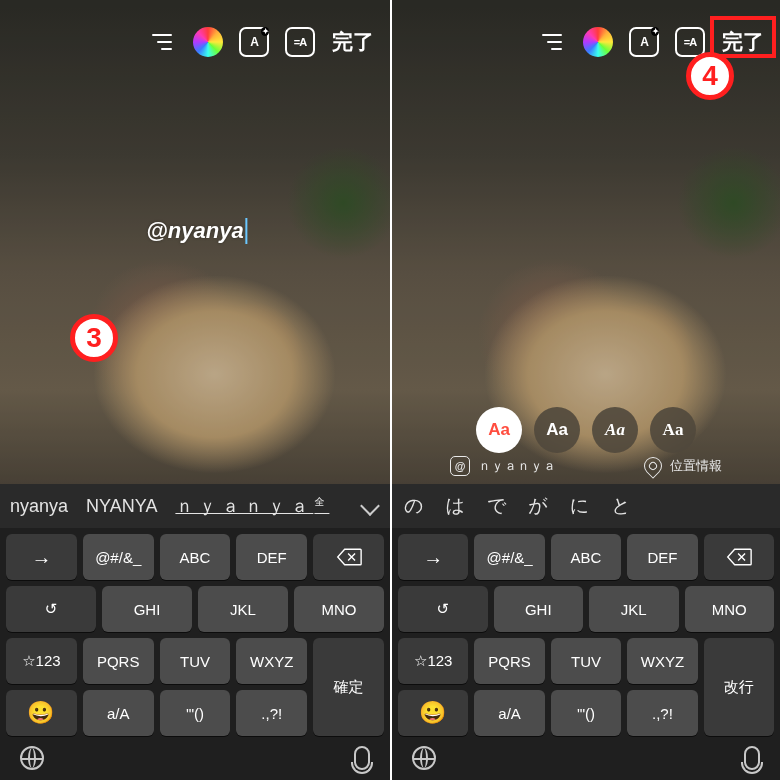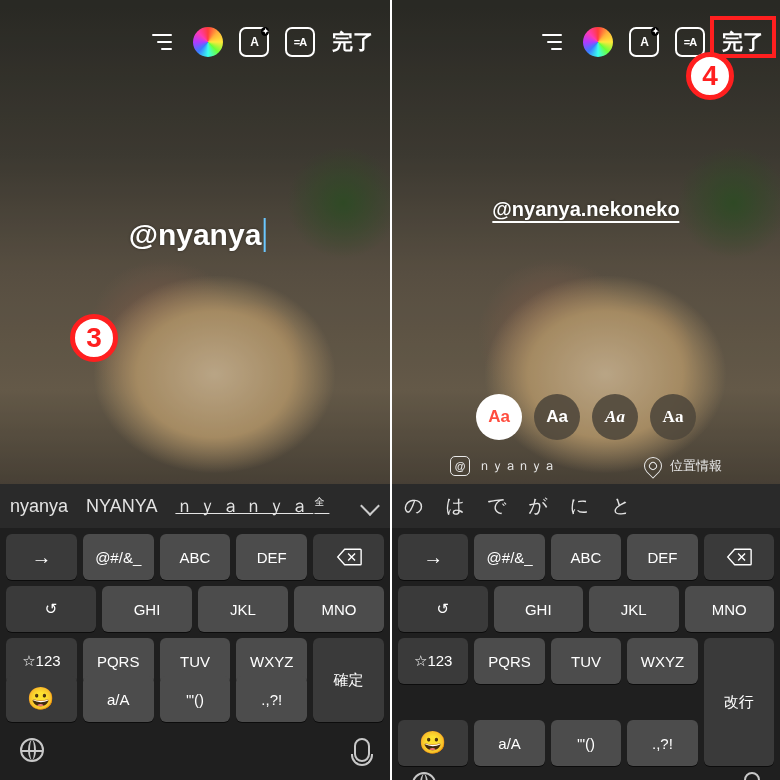--- a/index.html
+++ b/index.html
@@ -67,21 +67,21 @@
     color:#fff;font-size:21px;font-weight:600;padding:4px 2px;
   }
 
   
   .mention-text{
     position:absolute; left:50%; transform:translateX(-50%);
     color:#fff; font-weight:600;
     text-shadow:0 0 3px rgba(0,0,0,.4);
     z-index:15;
   }
-  .mention-left{ top:218px; font-size:30px; border-bottom: none;}
+  .mention-left{ top:218px; font-size:22px; border-bottom: none; font-style: italic;}
   .mention-left::after{
     content:""; position:absolute; right:-4px; top:0; bottom:0; width:2px; background:#6ac7ff;
   }
   .mention-right{ top:198px; font-size:20px; border-bottom:2px solid #fff;}
 
   
   .sugg{
     position:absolute; left:0px; bottom:325px; width:100px; height:115px; z-index:16;
     display:flex; flex-direction:column; align-items:center; justify-content:flex-end;
     border:4px solid #ff1f1f; background: rgba(255,255,255,0.04);
@@ -104,21 +104,21 @@
   }
   .step3{ left:70px; bottom:418px; }
   .done-outline{
     position:absolute; top:16px; right:4px; width:66px; height:42px;
     border:4px solid #ff1f1f; z-index:29;
   }
   .step4{ right:46px; top:52px; }
 
   
   .font-styles{
-    position:absolute; bottom:340px; left:50%; transform:translateX(-50%);
+    position:absolute; bottom:327px; left:50%; transform:translateX(-50%);
     display:flex; gap:12px; z-index:16; align-items:center;
   }
   .font-pill{
     width:46px;height:46px;border-radius:50%;
     display:flex;align-items:center;justify-content:center;
     font-size:17px;font-weight:700;color:#fff;
     background:rgba(80,72,60,.9);
   }
   .font-pill.sel{ background:#fff; color:#ff4d3f;}
   .font-pill.script{ font-family: cursive; font-style:italic;}
@@ -240,21 +240,21 @@
       <div class="key">PQRS</div>
       <div class="key">TUV</div>
       <div class="key">WXYZ</div>
       <div class="key dark" style="visibility:hidden"></div>
     </div>
     <div class="krow" style="margin-top:-52px;">
       <div class="key dark" style="visibility:hidden;"></div>
       <div class="key" style="visibility:hidden;"></div>
       <div class="key" style="visibility:hidden;"></div>
       <div class="key" style="visibility:hidden;"></div>
-      <div class="key dark" style="height:84px;">確定</div>
+      <div class="key dark" style="height:98px;">確定</div>
     </div>
     <div class="krow" style="margin-top:-52px;">
       <div class="key dark emoji">😀</div>
       <div class="key">a/A</div>
       <div class="key">'"()</div>
       <div class="key">.,?!</div>
       <div class="key dark" style="visibility:hidden;"></div>
     </div>
     <div class="brow">
       <div class="icon">
@@ -283,21 +283,20 @@
         <div class="square-btn">A<span class="plus">✦</span></div>
       </div>
     <div class="top-btn">
         <div class="square-btn" style="font-size:11px;">=A</div>
       </div>
     <div class="done-btn">完了</div>
   </div>
   <div class="done-outline"></div>
   <div class="step-badge step4">4</div>
 
-  <div class="mention-text mention-right">@nyanya.nekoneko</div>
 
   <div class="font-styles">
     <div class="font-pill sel">Aa</div>
     <div class="font-pill">Aa</div>
     <div class="font-pill script">Aa</div>
     <div class="font-pill serif">Aa</div>
   </div>
 
   <div class="qa-row">
     <div class="qa-item">
@@ -345,21 +344,21 @@
       <div class="key">PQRS</div>
       <div class="key">TUV</div>
       <div class="key">WXYZ</div>
       <div class="key dark" style="visibility:hidden"></div>
     </div>
     <div class="krow" style="margin-top:-52px;">
       <div class="key dark" style="visibility:hidden;"></div>
       <div class="key" style="visibility:hidden;"></div>
       <div class="key" style="visibility:hidden;"></div>
       <div class="key" style="visibility:hidden;"></div>
-      <div class="key dark" style="height:128px;text-align:right;">改行</div>
+      <div class="key dark" style="height:98px;text-align:right;">改行</div>
     </div>
     <div class="krow" style="margin-top:-52px;">
       <div class="key dark emoji">😀</div>
       <div class="key">a/A</div>
       <div class="key">'"()</div>
       <div class="key">.,?!</div>
       <div class="key dark" style="visibility:hidden;"></div>
     </div>
     <div class="brow">
       <div class="icon">

